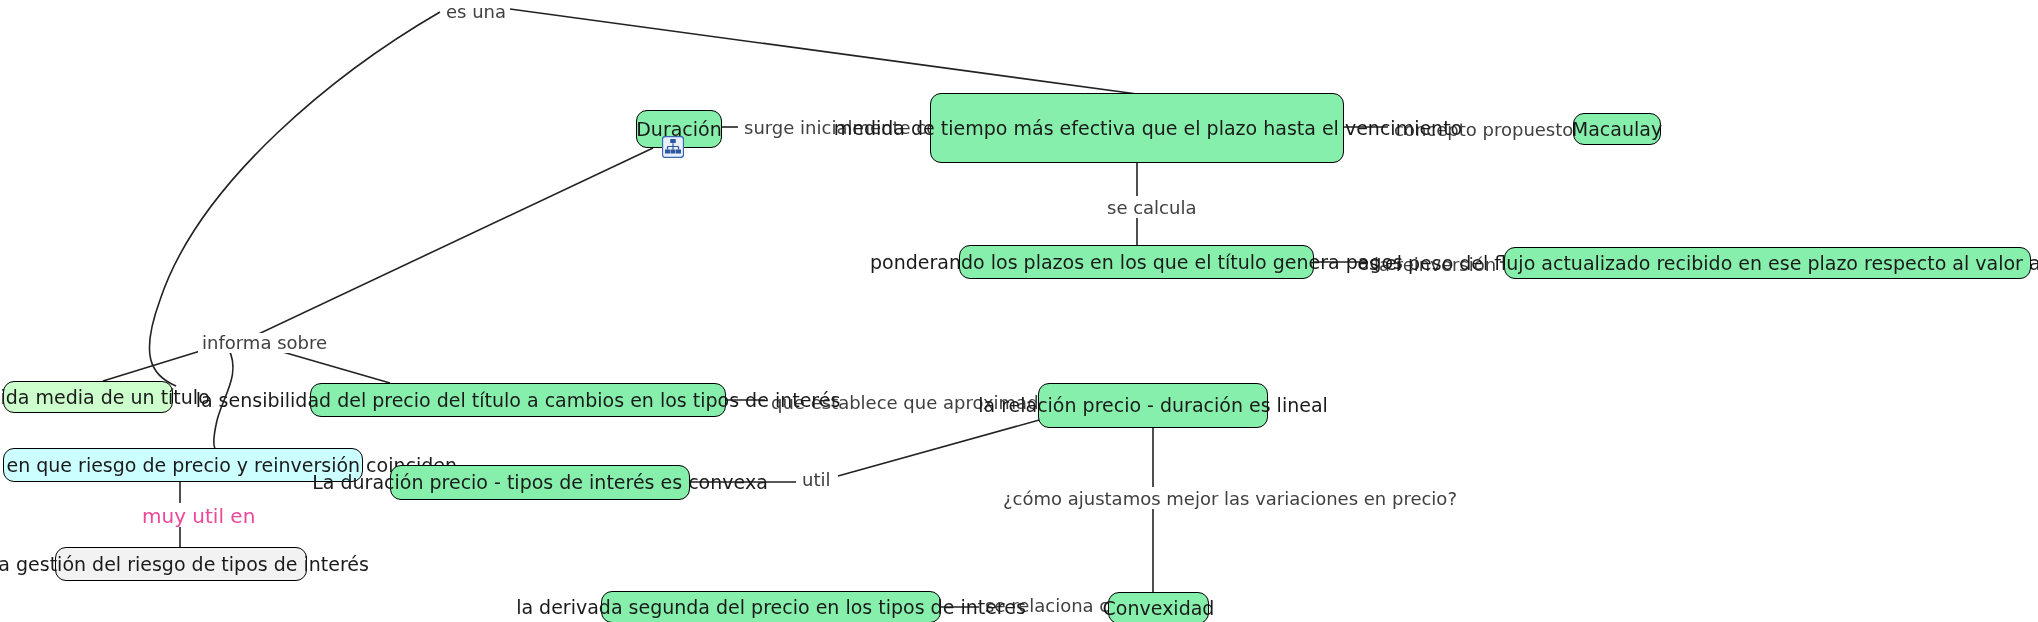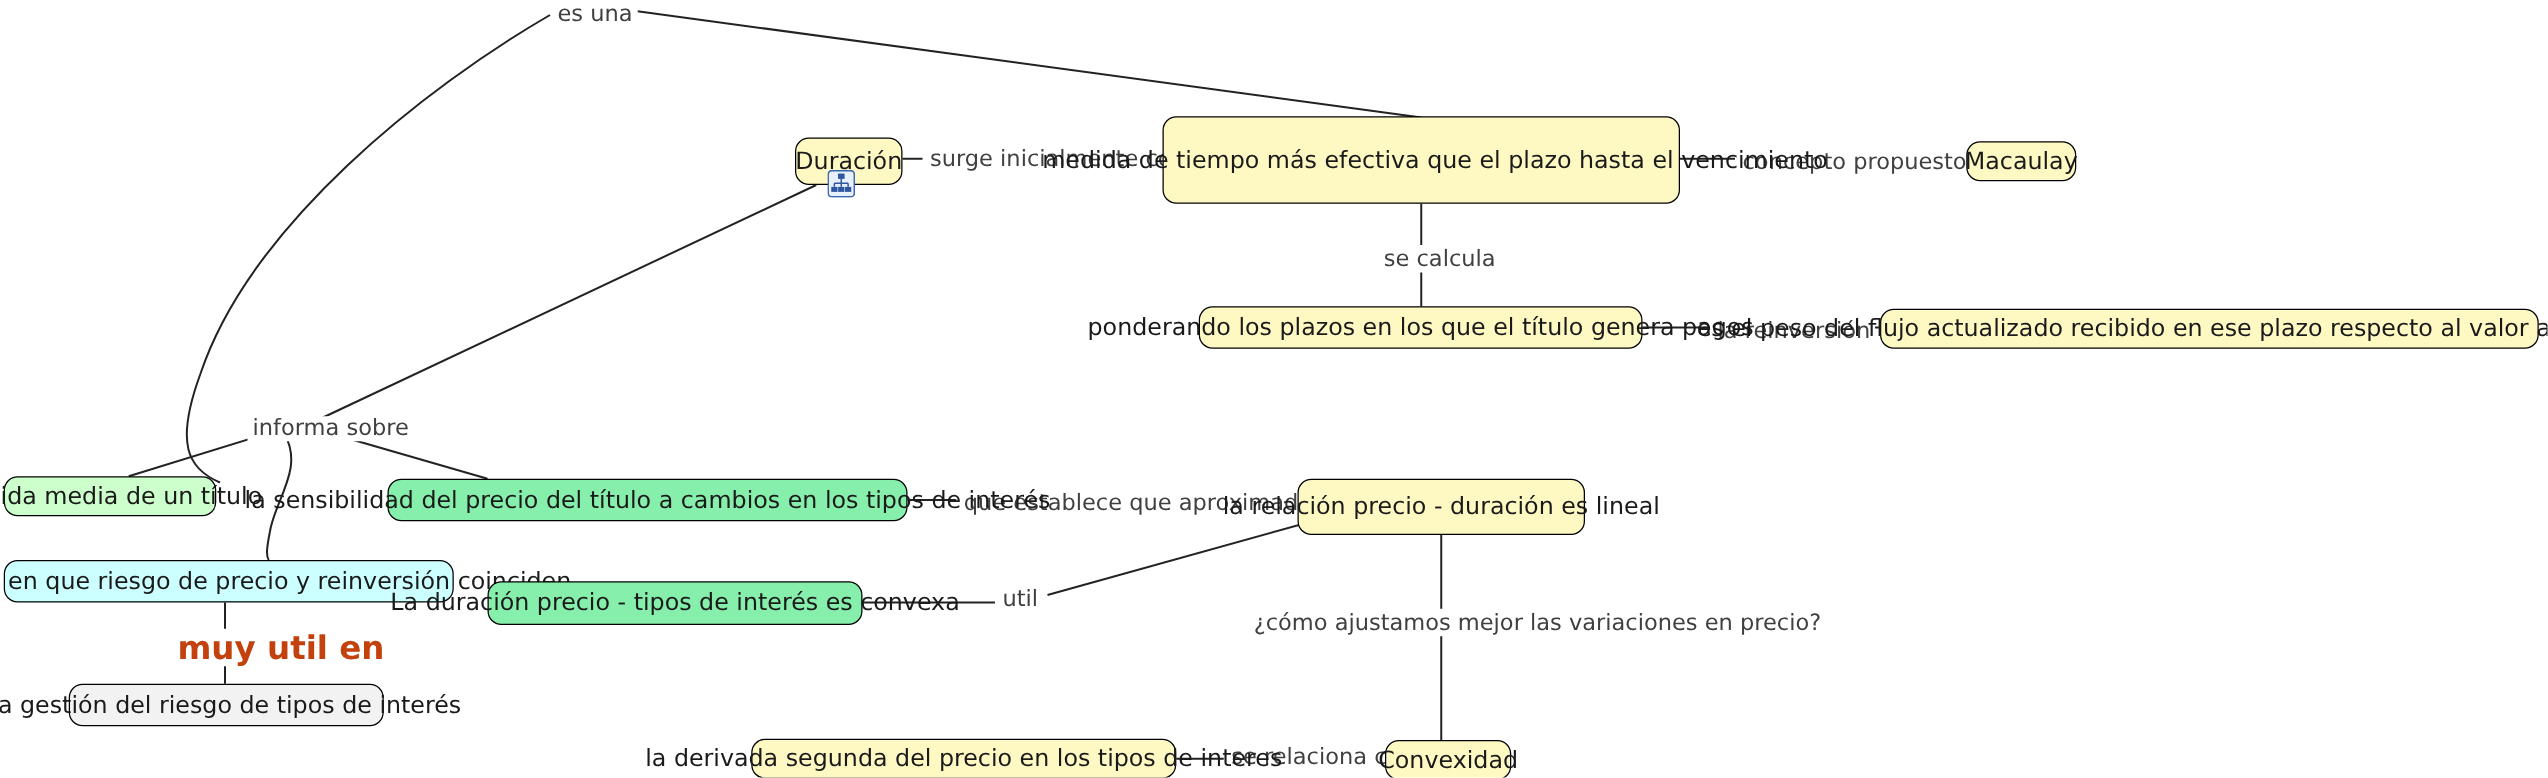--- a/index.html
+++ b/index.html
@@ -36,37 +36,37 @@
     align-items: center;
     justify-content: center;
     text-align: center;
     white-space: nowrap;
     color: #1a1a1a;
     font-size: 19px;
     line-height: 1;
     padding: 0 13px;
     z-index: 3;
   }
-  .node.blue   { background: #fef9c3; }
+  .node.blue   { background: #86efac; }
   .node.green  { background: #ccffcc; }
   .node.purple { background: #86efac; }
   .node.cyan   { background: #ccffff; }
   .node.gray   { background: #f2f2f2; }
 
   .linklabel {
     position: absolute;
     font-size: 18px;
     line-height: 1;
     color: #404040;
     white-space: nowrap;
     background: #ffffff;
     padding: 1px 4px;
     z-index: 2;
   }
-  .linklabel.red { color: #c2410c; font-size: 26px; font-weight: bold; }
+  .linklabel.red { color: #ec4899; font-size: 20px; }
 
   .res-icon {
     position: absolute;
     width: 22px;
     height: 22px;
     z-index: 5;
   }
 </style>
 </head>
 <body>

